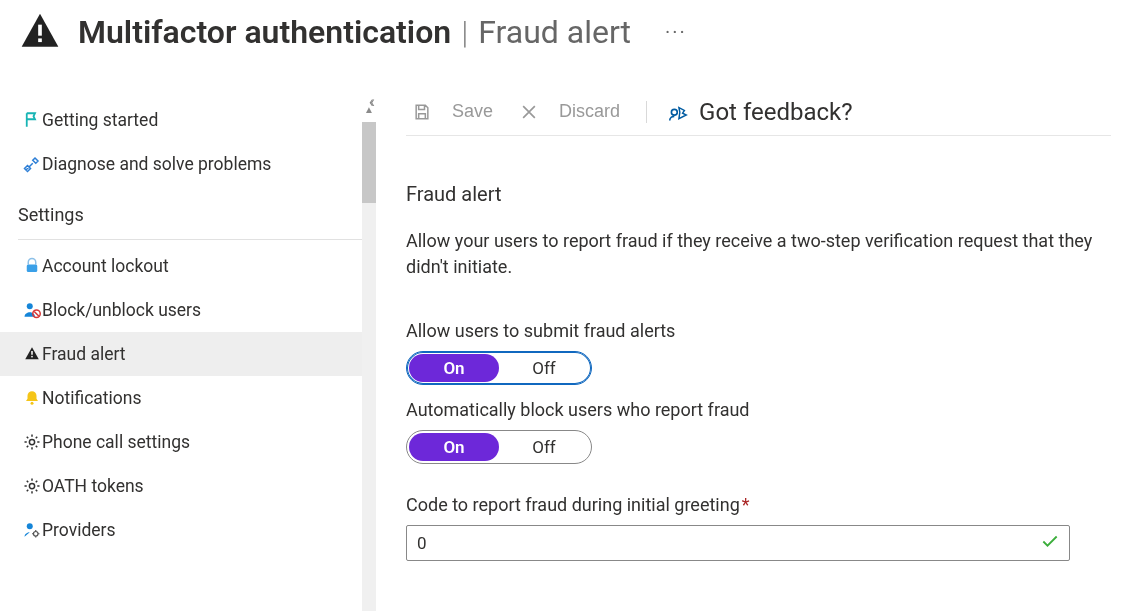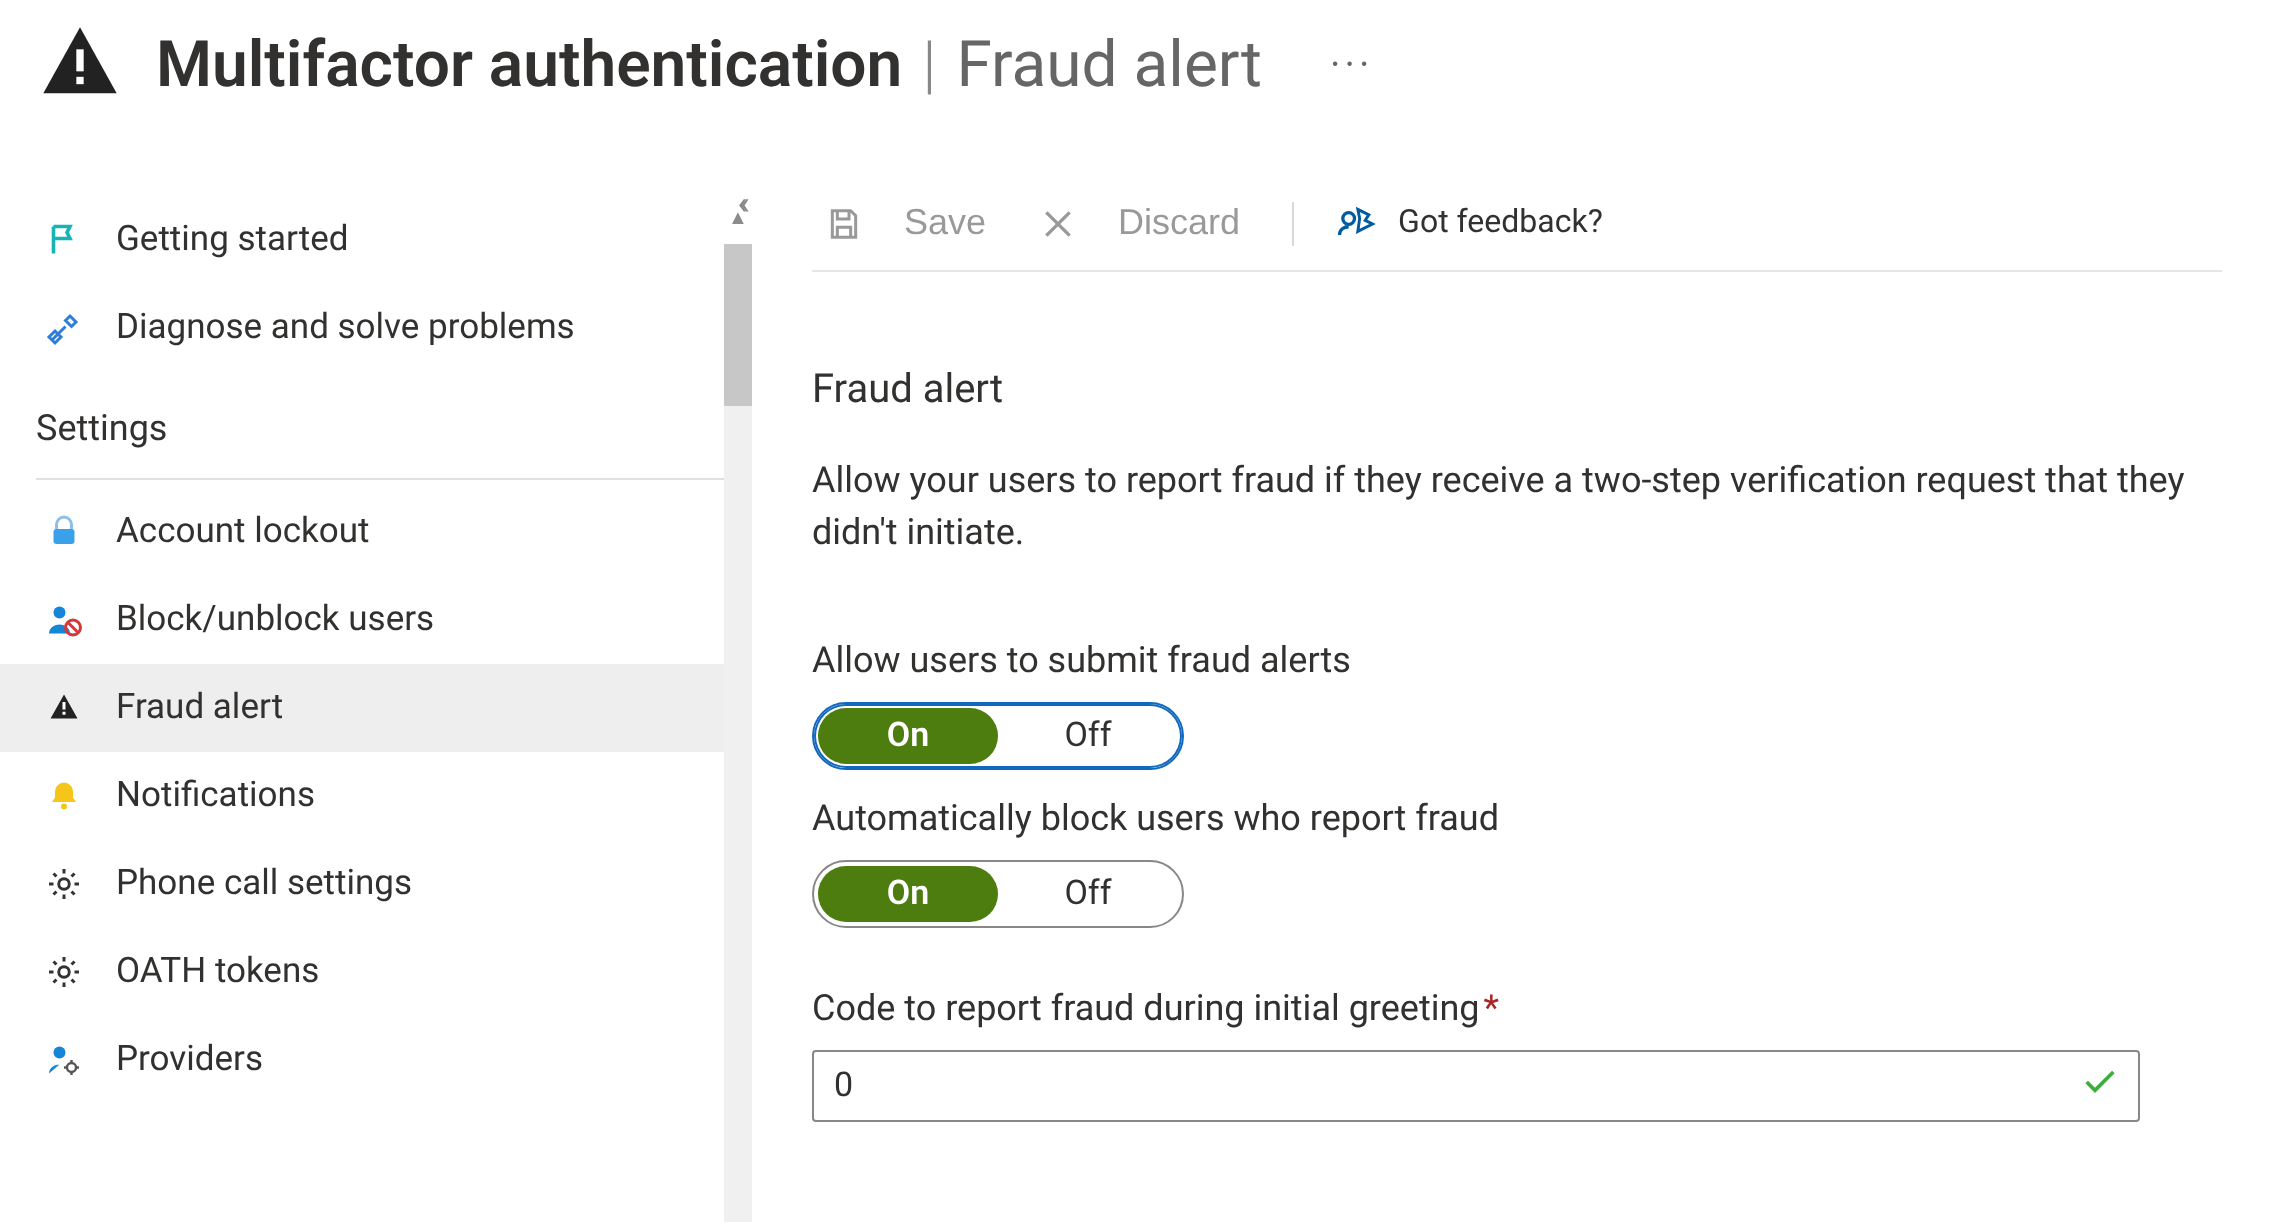--- a/index.html
+++ b/index.html
@@ -98,21 +98,20 @@
 
   .nav-list { list-style: none; }
   .nav-item {
     display: flex;
     align-items: center;
     height: 44px;
     padding-left: 22px;
     cursor: pointer;
     font-size: 17.5px;
     color: #323130;
-    gap: 16px;
     width: calc(100% - 14px);
   }
   .nav-item.selected {
     background: #eeeeee;
   }
   .nav-item .nav-icon {
     width: 20px; height: 20px;
     display: inline-flex;
     align-items: center; justify-content: center;
     flex-shrink: 0;
@@ -154,23 +153,23 @@
     background: none;
     border: none;
     cursor: default;
   }
   .toolbar .tb-sep {
     width: 1px; height: 22px; background: #d9d9d9;
     margin: 0 6px;
   }
   .toolbar .feedback {
     display: inline-flex;
-    align-items: flex-start;
+    align-items: flex-end;
     gap: 10px;
-    font-size: 16px;
+    font-size: 24px;
     color: #323130;
     cursor: pointer;
   }
   .toolbar .feedback svg { color: #005ba1; }
 
   .section-heading {
     margin-top: 46px;
     font-size: 20px;
     font-weight: 400;
     color: #323130;
@@ -206,21 +205,21 @@
   .pill-toggle .opt {
     width: 90px;
     text-align: center;
     font-size: 17px;
     line-height: 28px;
     cursor: pointer;
     border-radius: 18px;
     color: #323130;
   }
   .pill-toggle .opt.on-selected {
-    background: #4d7c0f;
+    background: #6d28d9;
     color: #fff;
     font-weight: 600;
   }
 
   .required-star { color: #a92424; margin-left: 2px; }
 
   .text-input-wrap {
     position: relative;
     margin-top: 10px;
     width: 664px;

